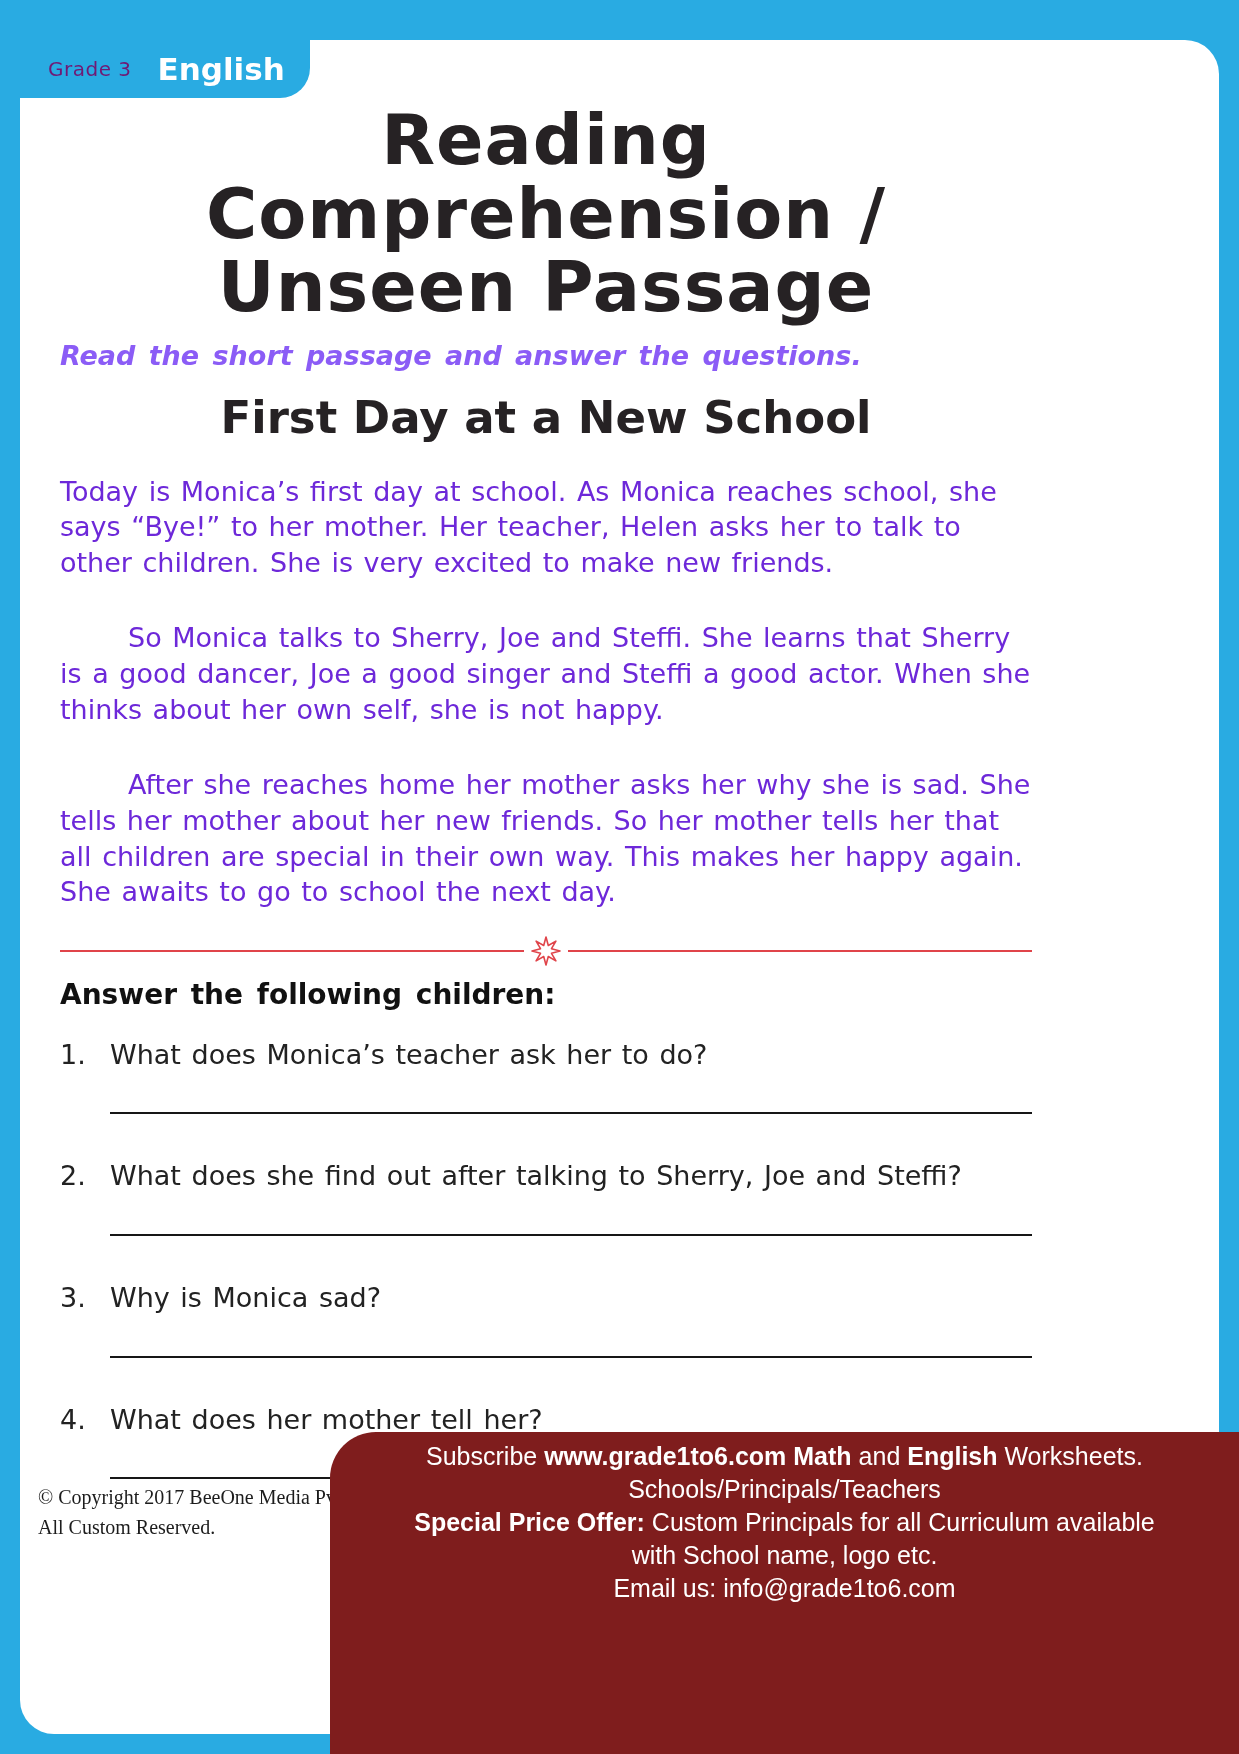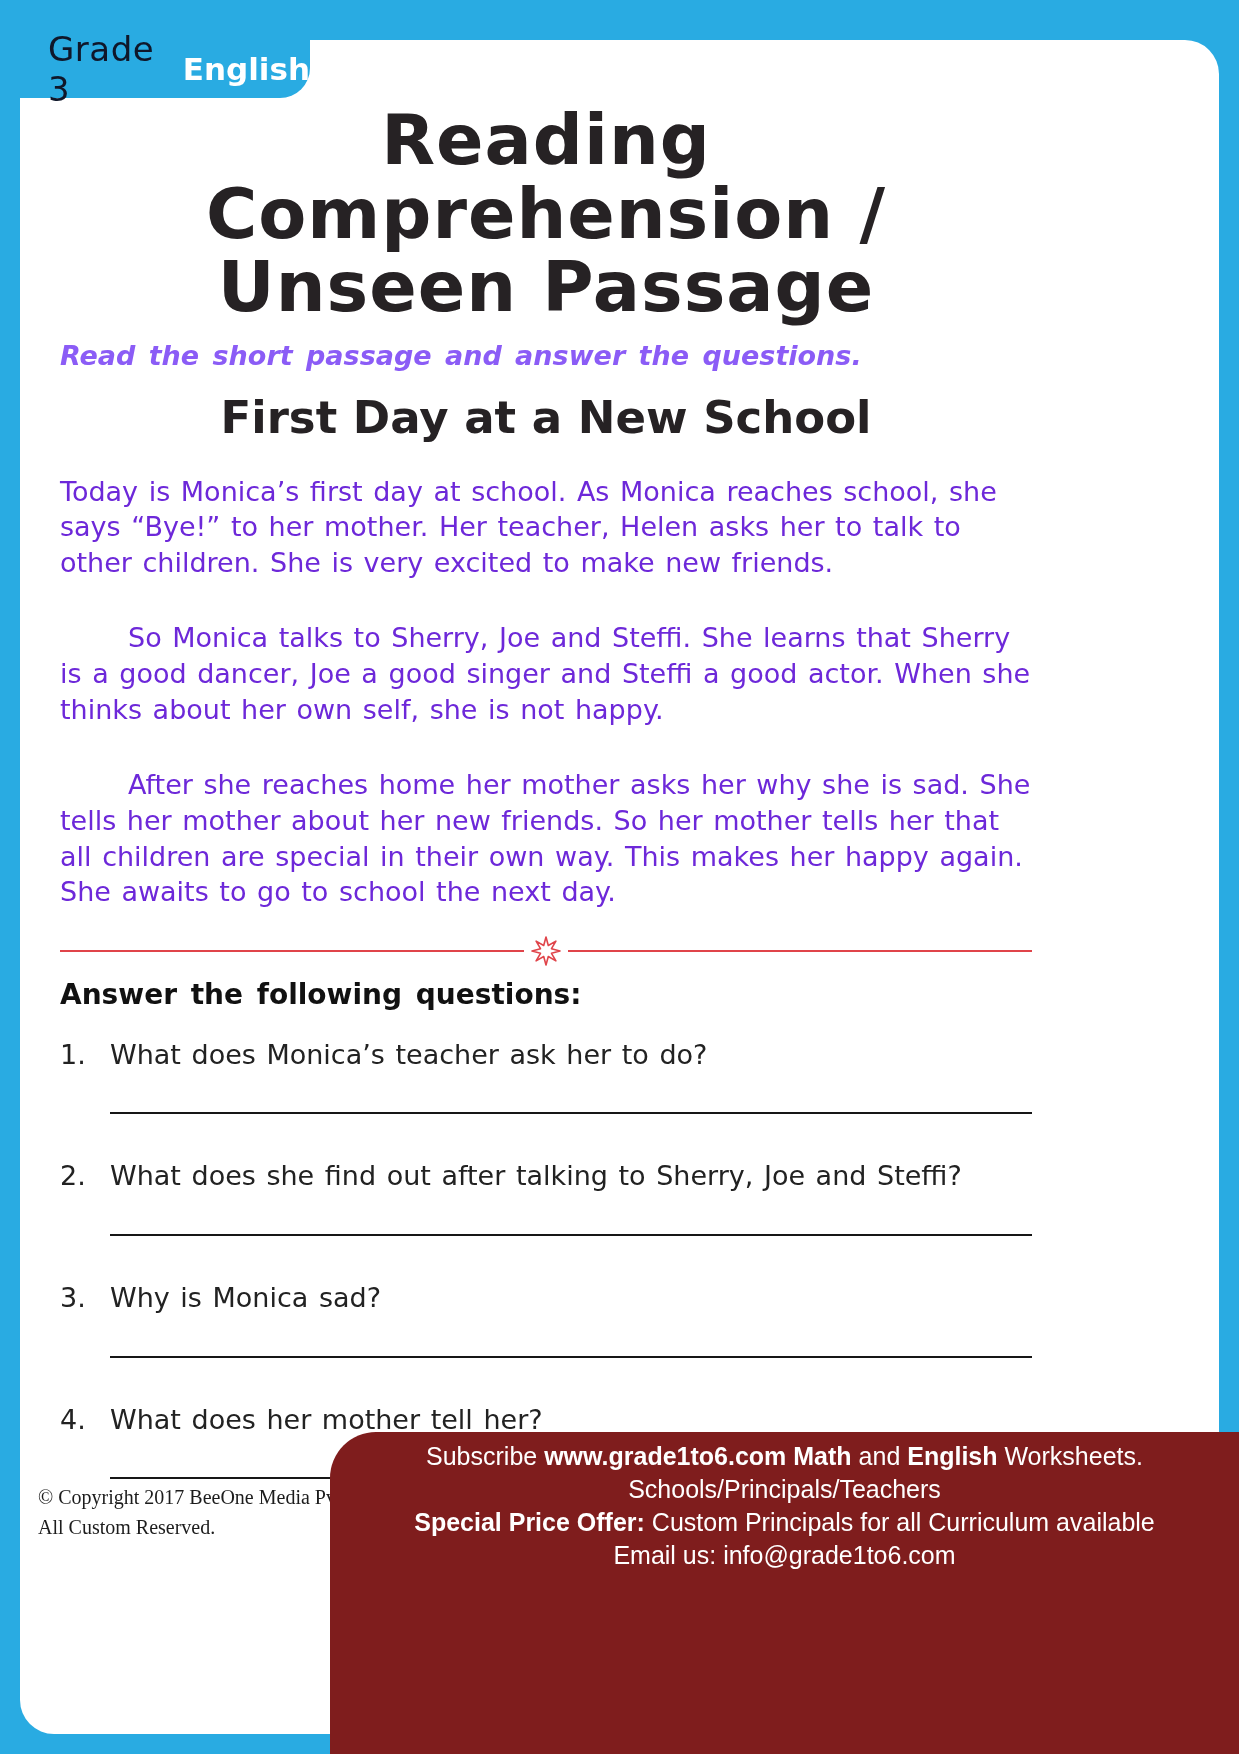--- a/index.html
+++ b/index.html
@@ -21,21 +21,21 @@
     left: 20px; top: 40px;
     width: 290px; height: 58px;
     background: #29abe2;
     border-bottom-right-radius: 30px;
     display: flex; align-items: center;
     gap: 26px;
     padding-left: 28px;
     box-sizing: border-box;
     z-index: 3;
   }
-  .grade-label { font-size: 34px; color: #0f172a; letter-spacing: 0.5px; }
+  .grade-label { font-size: 20px; color: #701a75; letter-spacing: 0.5px; }
   .subject-label { font-size: 31px; color: #ffffff; font-weight: bold; }
 
   .content {
     position: absolute;
     left: 40px; top: 64px;
     width: 972px;
     color: #262224;
   }
   .main-title {
     margin: 0;
@@ -150,21 +150,21 @@
     <p class="para indent">After she reaches home her mother asks her why she is sad. She tells her mother about her new friends. So her mother tells her that all children are special in their own way. This makes her happy again. She awaits to go to school the next day.</p>
 
     <div class="divider">
       <span class="star-wrap">
         <svg width="30" height="30" viewBox="0 0 30 30">
           <polygon points="15,1 17.3,9.5 24.9,5.1 20.5,12.7 29,15 20.5,17.3 24.9,24.9 17.3,20.5 15,29 12.7,20.5 5.1,24.9 9.5,17.3 1,15 9.5,12.7 5.1,5.1 12.7,9.5" fill="#ffffff" stroke="#e0444a" stroke-width="1.6" stroke-linejoin="round"></polygon>
         </svg>
       </span>
     </div>
 
-    <div class="questions-heading">Answer the following questions:</div>
+    <div class="questions-heading">Answer the following children:</div>
 
     <div class="question">
       <div class="q-row">
         <span class="q-num">1.</span>
         <span>What does Monica’s teacher ask her to do?</span>
       </div>
       <div class="answer-line"></div>
     </div>
 
     <div class="question">
@@ -200,14 +200,15 @@
 
 <div class="copyright">
   <div>© Copyright 2017 BeeOne Media Pvt. Ltd.</div>
   <div>All Custom Reserved.</div>
 </div>
 
 <div class="promo-box">
   <div class="promo-line"><span>Subscribe </span><span class="b">www.grade1to6.com Math</span><span> and </span><span class="b">English</span><span> Worksheets.</span></div>
   <div class="promo-line">Schools/Principals/Teachers</div>
   <div class="promo-line"><span class="b">Special Price Offer:</span><span> Custom Principals for all Curriculum available</span></div>
+  <div class="promo-line">with School name, logo etc.</div>
   <div class="promo-line">Email us: info@grade1to6.com</div>
 </div>
 
 </body></html>

